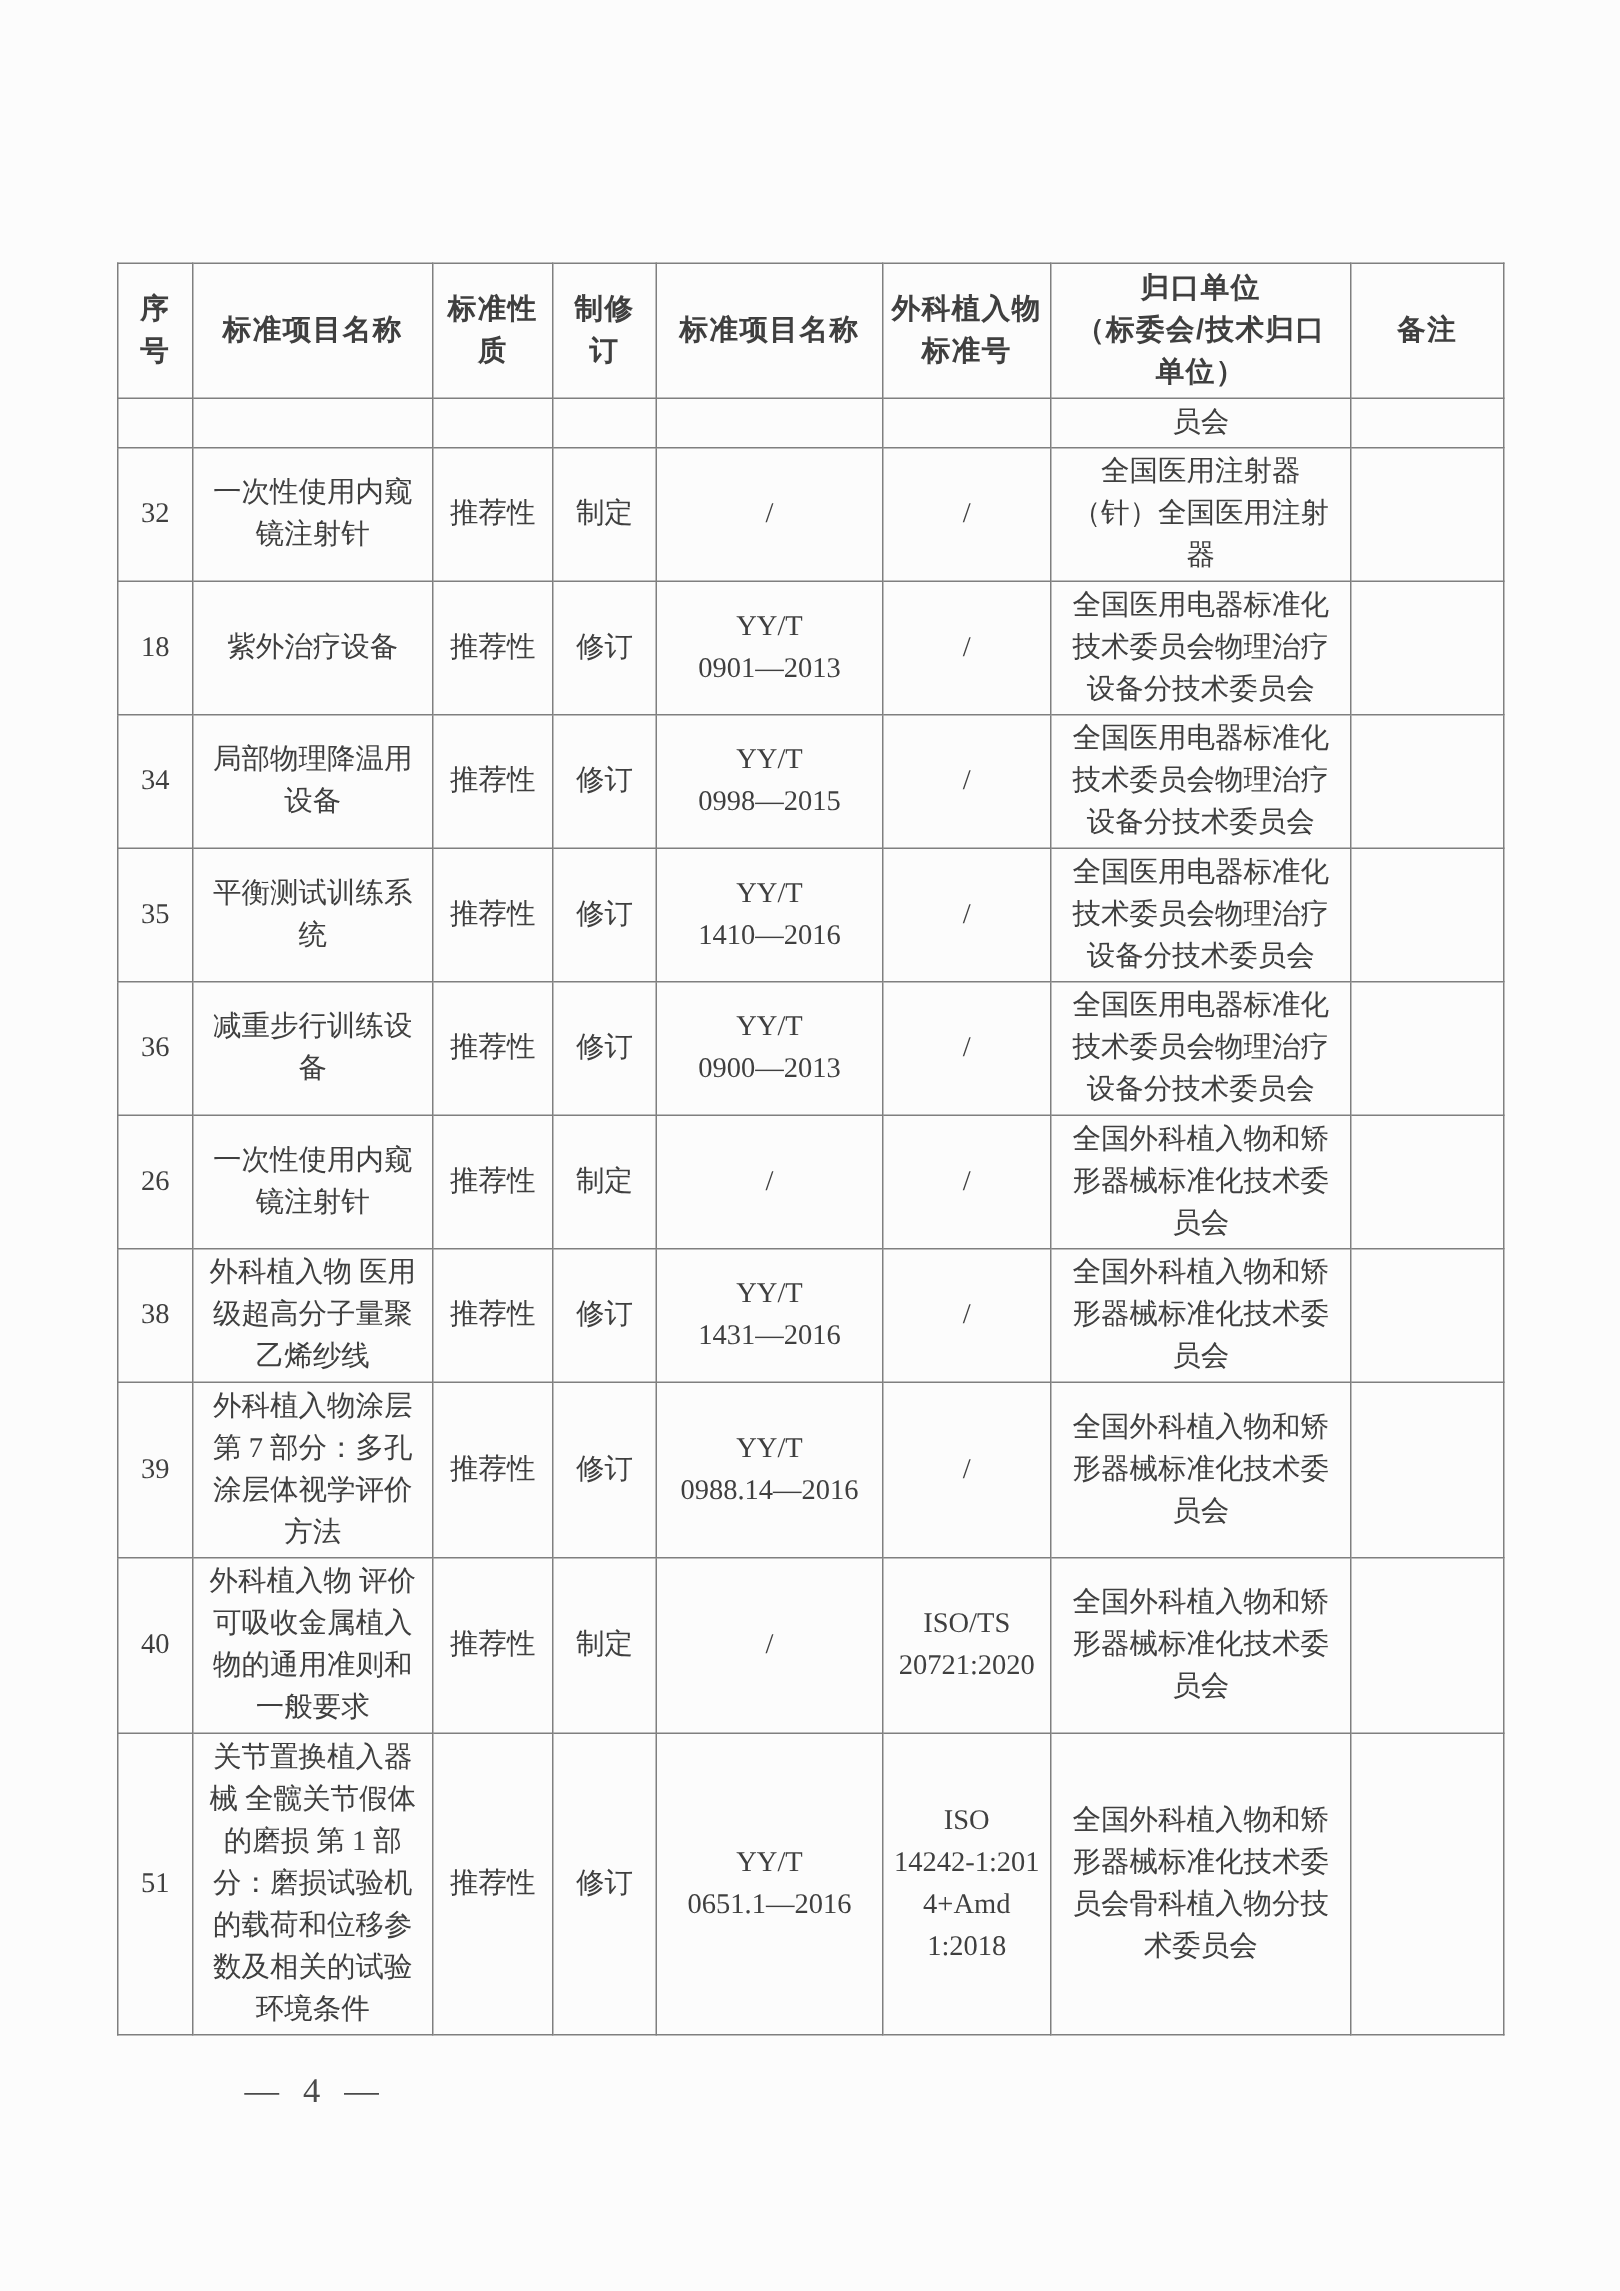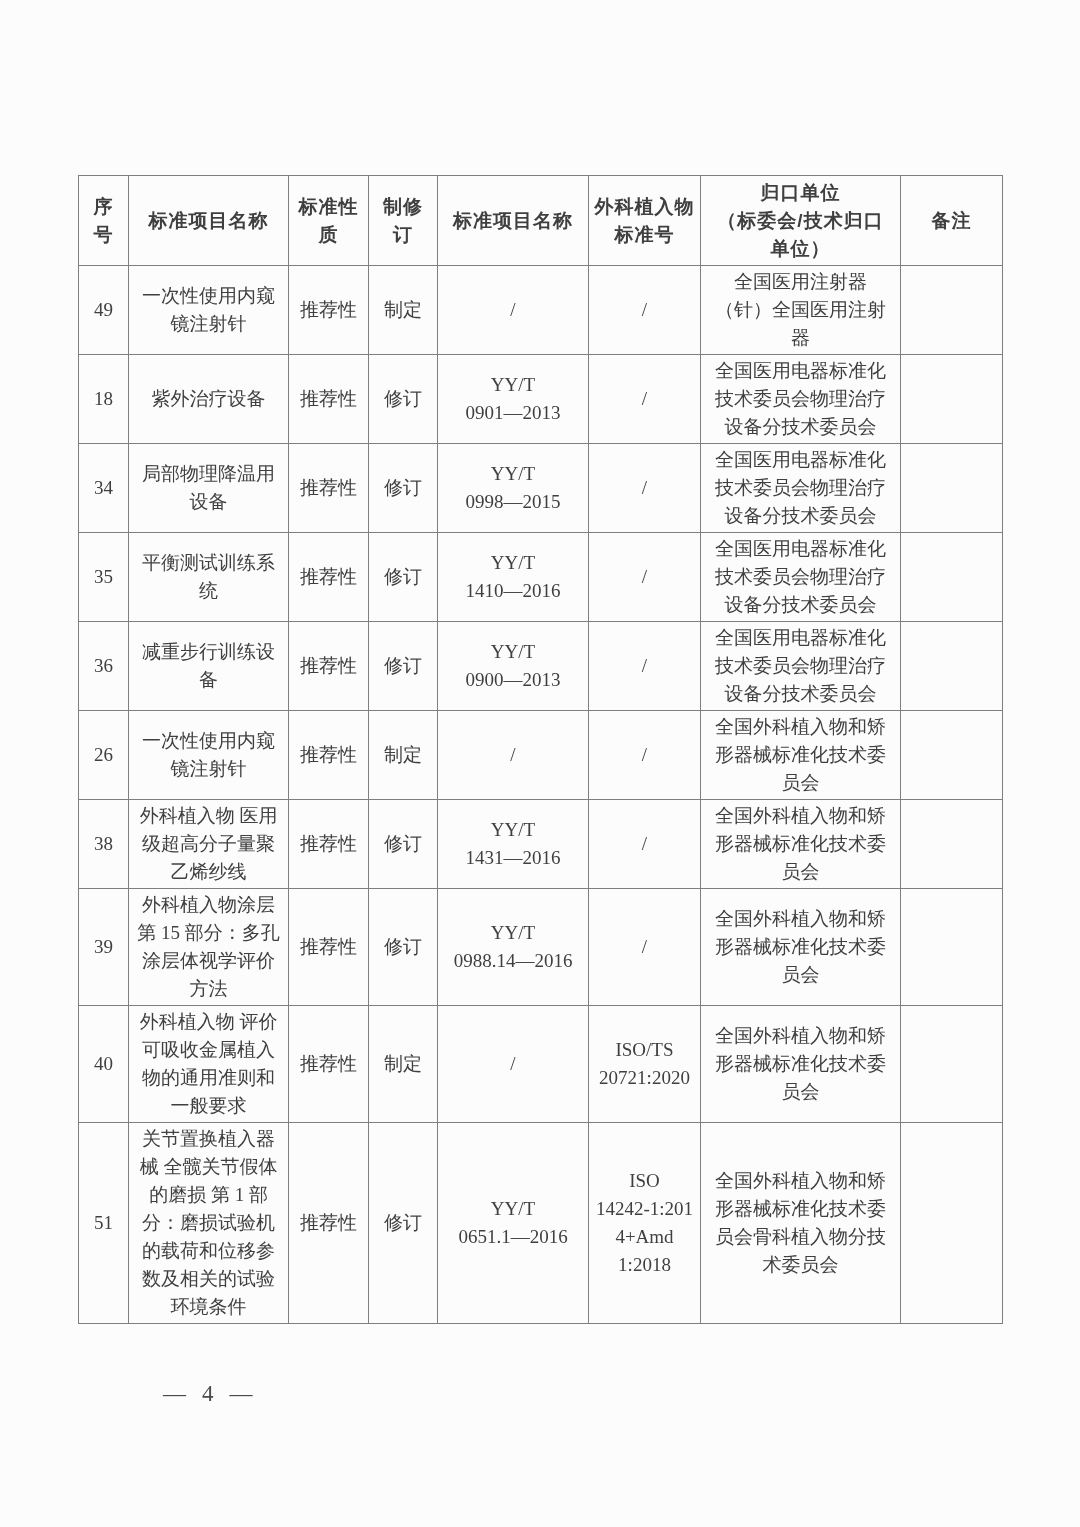--- a/index.html
+++ b/index.html
@@ -80,23 +80,33 @@
 订</th>
       <th>标准项目名称</th>
       <th class="pre">外科植入物
 标准号</th>
       <th class="pre">归口单位
 （标委会/技术归口
 单位）</th>
       <th>备注</th>
     </tr>
 
+    <tr style="height:28px">
+      <td></td>
+      <td></td>
+      <td></td>
+      <td></td>
+      <td></td>
+      <td></td>
+      <td>员会</td>
+      <td></td>
+    </tr>
 
     <tr style="height:55px">
-      <td>49</td>
+      <td>32</td>
       <td>一次性使用内窥镜注射针</td>
       <td>推荐性</td>
       <td>制定</td>
       <td class="pre">/</td>
       <td class="pre">/</td>
       <td>全国医用注射器（针）全国医用注射器</td>
       <td></td>
     </tr>
 
     <tr style="height:83px">
@@ -165,21 +175,21 @@
       <td>修订</td>
       <td class="pre">YY/T
 1431—2016</td>
       <td class="pre">/</td>
       <td>全国外科植入物和矫形器械标准化技术委员会</td>
       <td></td>
     </tr>
 
     <tr style="height:110px">
       <td>39</td>
-      <td>外科植入物涂层 第 15 部分：多孔涂层体视学评价方法</td>
+      <td>外科植入物涂层 第 7 部分：多孔涂层体视学评价方法</td>
       <td>推荐性</td>
       <td>修订</td>
       <td class="pre">YY/T
 0988.14—2016</td>
       <td class="pre">/</td>
       <td>全国外科植入物和矫形器械标准化技术委员会</td>
       <td></td>
     </tr>
 
     <tr style="height:110px">

